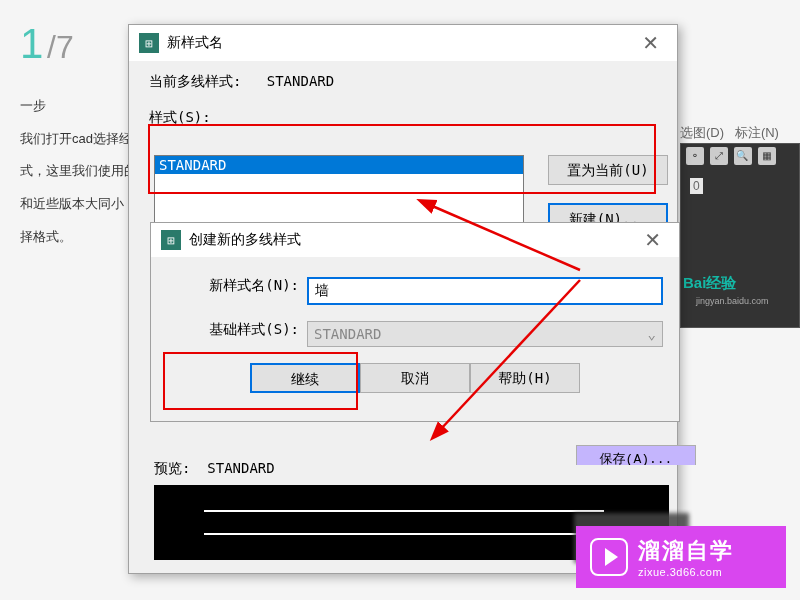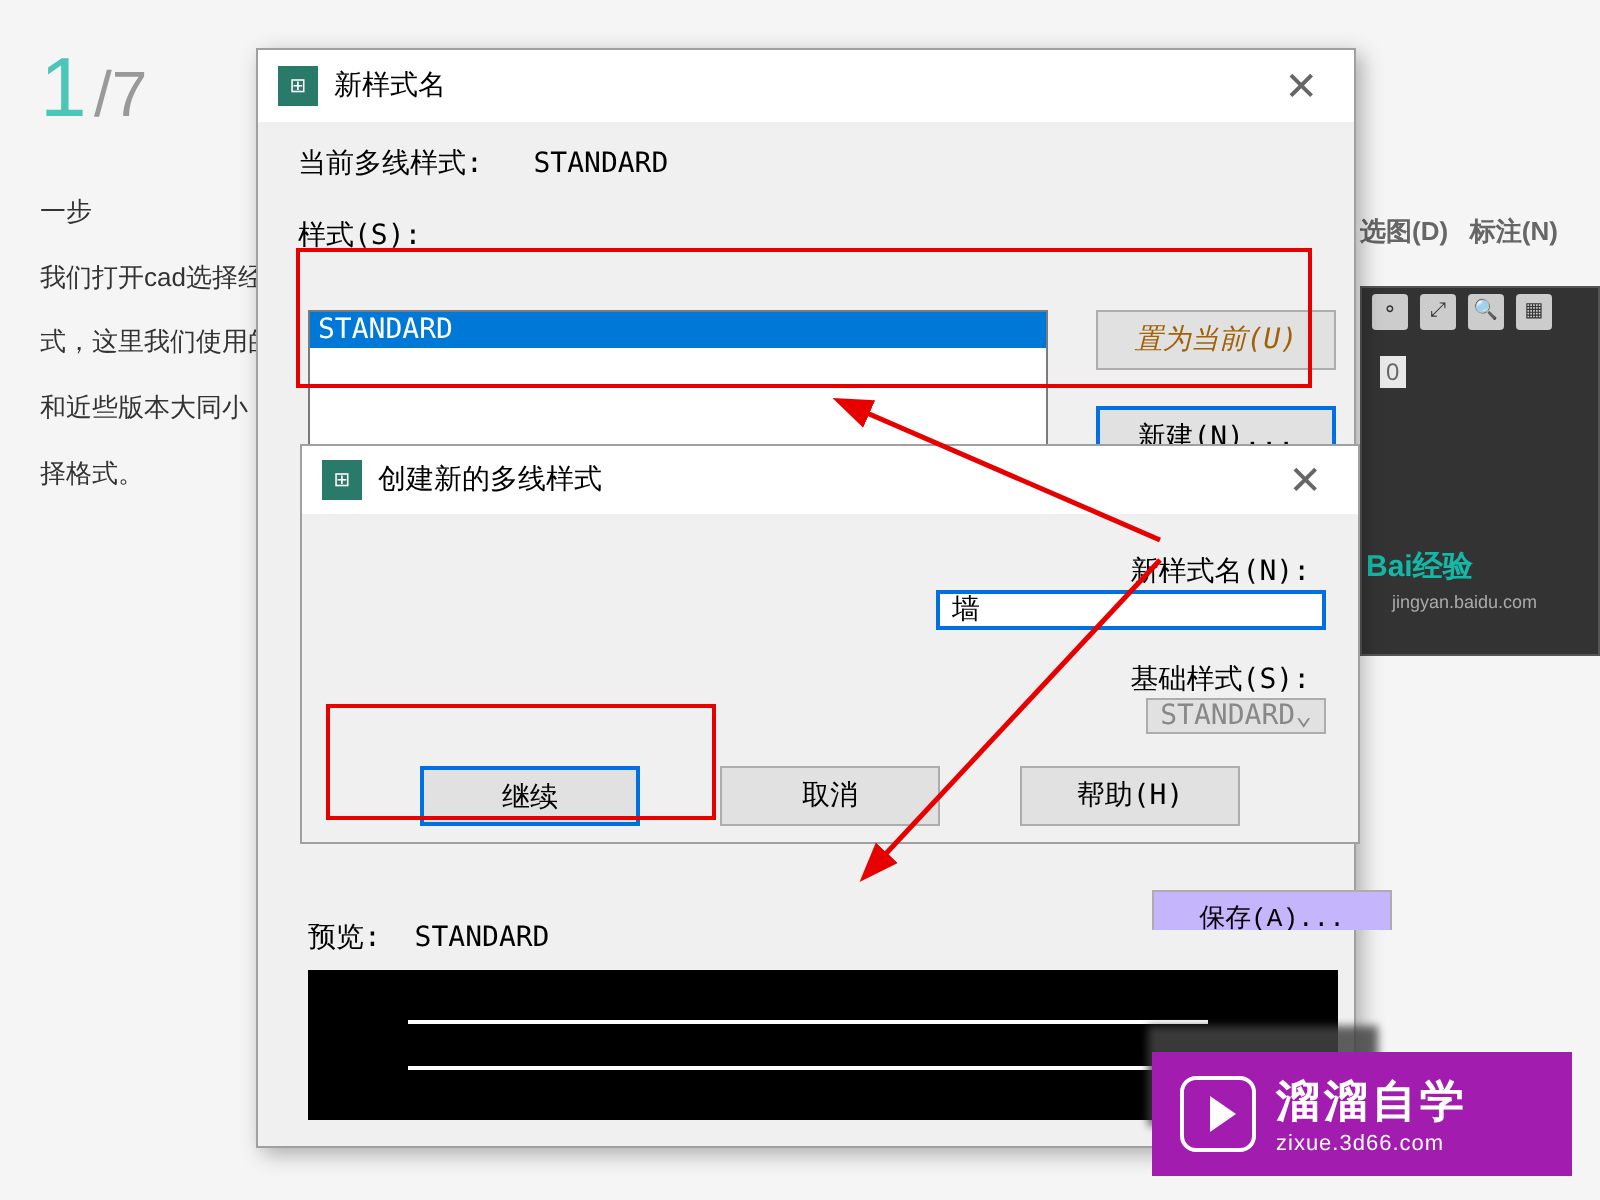--- a/index.html
+++ b/index.html
@@ -37,25 +37,24 @@
     .bg-text-line {
       margin-top: 8px;
       color: #333;
       font-size: 13px;
       line-height: 1.9;
     }
     
     
     .header-frag {
       position: absolute;
-      top: 107px;
+      top: 124px;
       left: 680px;
       font-size: 13px;
       color: #666;
-      font-weight: bold;
     }
     
     
     .toolbar-dark {
       position: absolute;
       top: 143px;
       left: 680px;
       width: 120px;
       height: 185px;
       background: #333;
@@ -177,21 +176,21 @@
       width: 120px;
       height: 30px;
       background: #e1e1e1;
       border: 1px solid #adadad;
       font-family: SimSun, monospace;
       font-size: 14px;
       text-align: center;
       line-height: 28px;
       cursor: pointer;
     }
-    .btn-setcurrent { top: 130px; left: 419px; color: #a16207; font-style: italic; }
+    .btn-setcurrent { top: 130px; left: 419px; color: #000000; }
     .btn-new { top: 178px; left: 419px; border: 2px solid #0070e0; text-align: center; }
     
     .preview-label {
       position: absolute;
       top: 435px;
       left: 25px;
       font-family: SimSun, monospace;
       font-size: 14px;
     }
     .preview-box {
@@ -267,23 +266,22 @@
     .dialog-sub .titlebar {
       height: 34px;
     }
     .sub-body {
       padding: 20px 16px;
       font-family: SimSun, monospace;
       font-size: 14px;
     }
     .form-row {
       display: flex;
-      align-items: flex-end;
+      align-items: flex-start;
       margin-bottom: 16px;
-      flex-direction: column;
     }
     .form-label {
       width: 140px;
       text-align: right;
       padding-right: 8px;
     }
     .form-input {
       flex: 1;
       height: 28px;
       border: 2px solid #0070e0;
@@ -301,21 +299,20 @@
       font-family: SimSun, monospace;
       font-size: 14px;
       color: #888;
       display: flex;
       align-items: center;
       justify-content: space-between;
     }
     
     .btn-row {
       display: flex;
-      gap: 40px;
       justify-content: center;
       margin-top: 10px;
     }
     .btn-sub {
       width: 110px;
       height: 30px;
       background: #e1e1e1;
       border: 1px solid #adadad;
       font-family: SimSun, monospace;
       font-size: 14px;
@@ -344,21 +341,21 @@
       z-index: 60;
     }
     
     
     .watermark {
       position: absolute;
       bottom: 12px;
       right: 14px;
       width: 210px;
       height: 62px;
-      background: #a21caf;
+      background: #d946ef;
       display: flex;
       align-items: center;
       padding: 0 14px;
       z-index: 100;
       margin-top: 29px;
     }
     .watermark-icon {
       width: 38px;
       height: 38px;
       border: 2.5px solid #fff;

